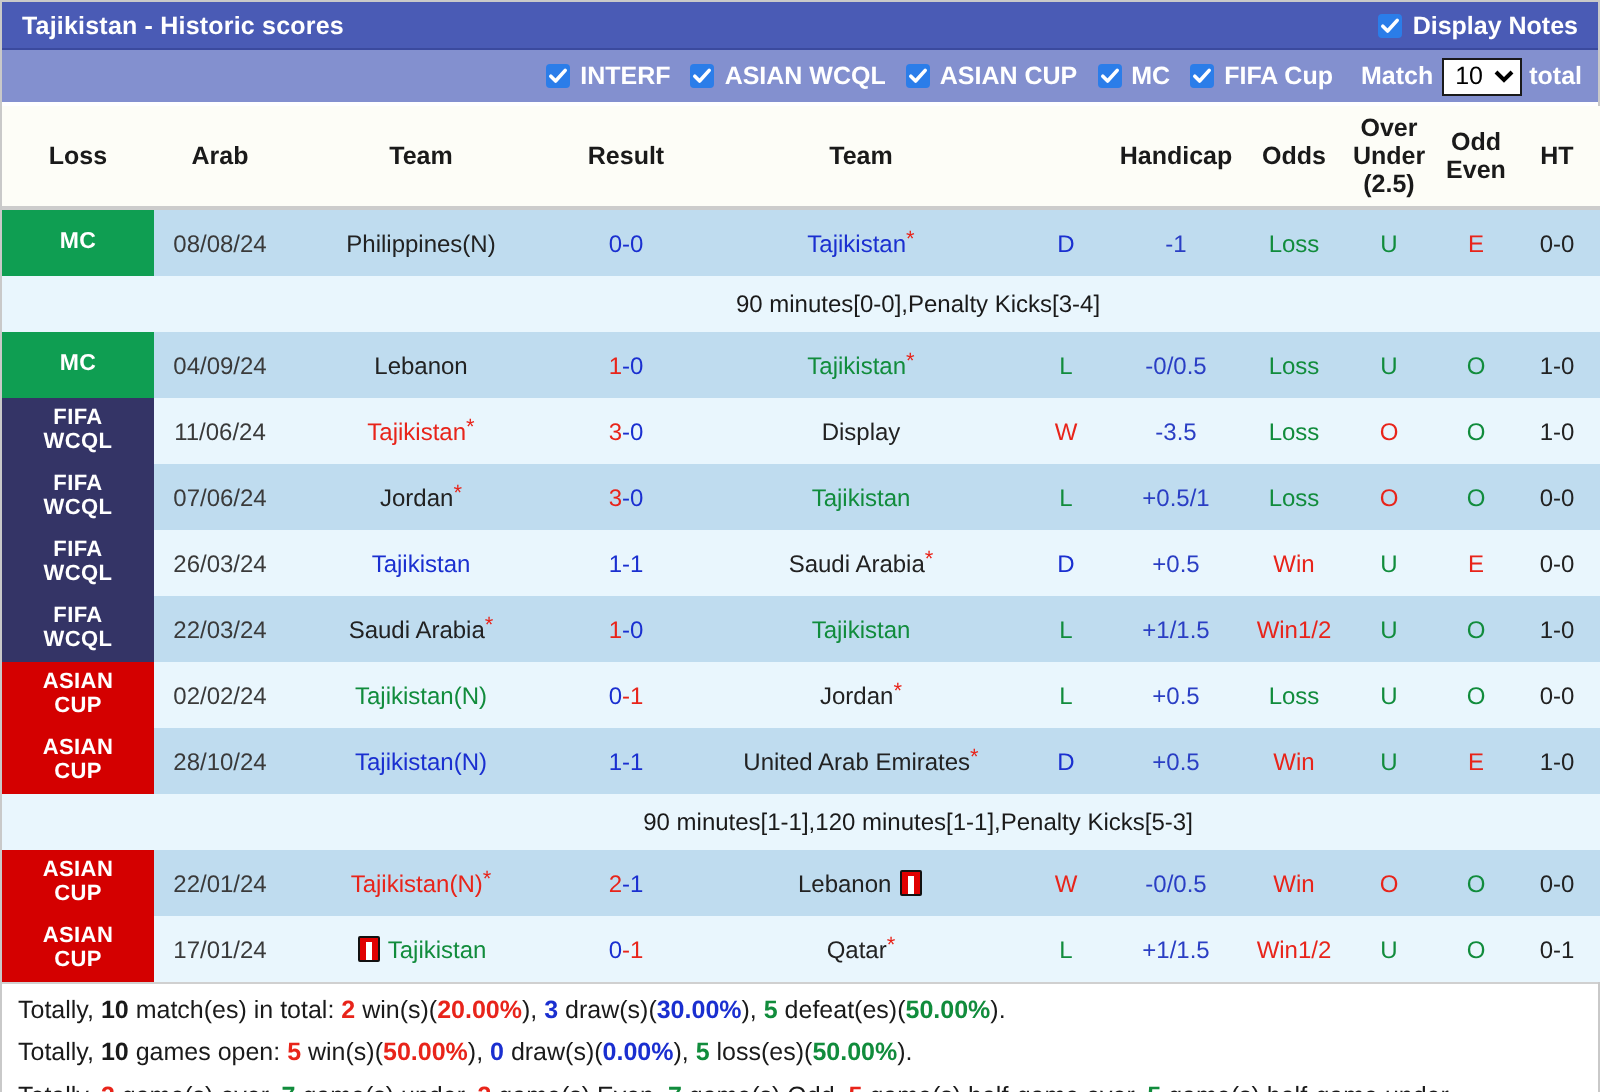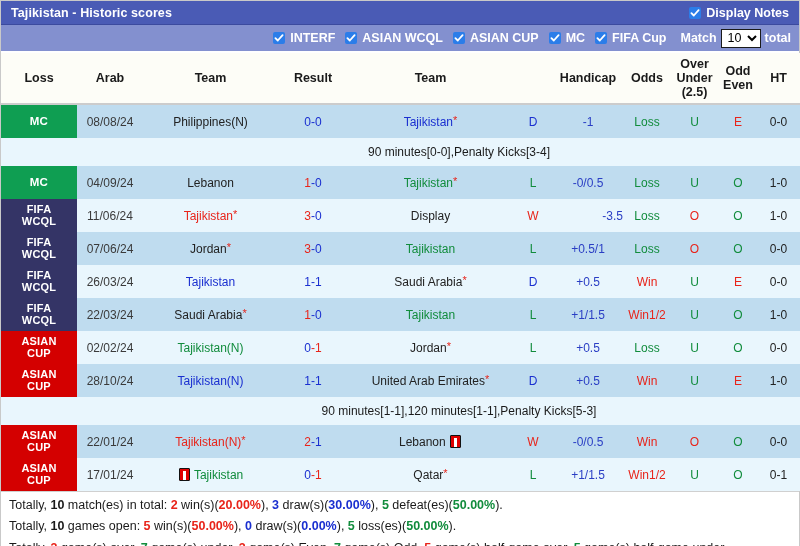--- a/index.html
+++ b/index.html
@@ -314,21 +314,21 @@
             <div class="badge two-line" style="background: rgb(52, 52, 102);">
               <div>FIFA</div>
               <div>WCQL</div>
             </div>
           </td>
           <td style="color: rgb(58, 58, 58);">11/06/24</td>
           <td style="color: rgb(232, 36, 26);"><span>Tajikistan</span><span class="star">*</span></td>
           <td><span style="color: rgb(232, 36, 26);">3</span><span style="color: rgb(26, 47, 208);">-0</span></td>
           <td style="color: rgb(34, 34, 34);"><span>Display</span></td>
           <td style="color: rgb(232, 36, 26);">W</td>
-          <td style="color: rgb(42, 62, 196); text-align: right;">-3.5</td>
+          <td style="color: rgb(42, 62, 196);">-3.5</td>
           <td style="color: rgb(17, 140, 60);">Loss</td>
           <td style="color: rgb(232, 36, 26);">O</td>
           <td style="color: rgb(17, 140, 60);">O</td>
           <td style="color: rgb(34, 34, 34);">1-0</td>
           <td style="color: rgb(232, 36, 26);">O</td>
         </tr>
         <tr class="r-odd">
           <td class="badge-cell">
             <div class="badge two-line" style="background: rgb(52, 52, 102);">
               <div>FIFA</div>

